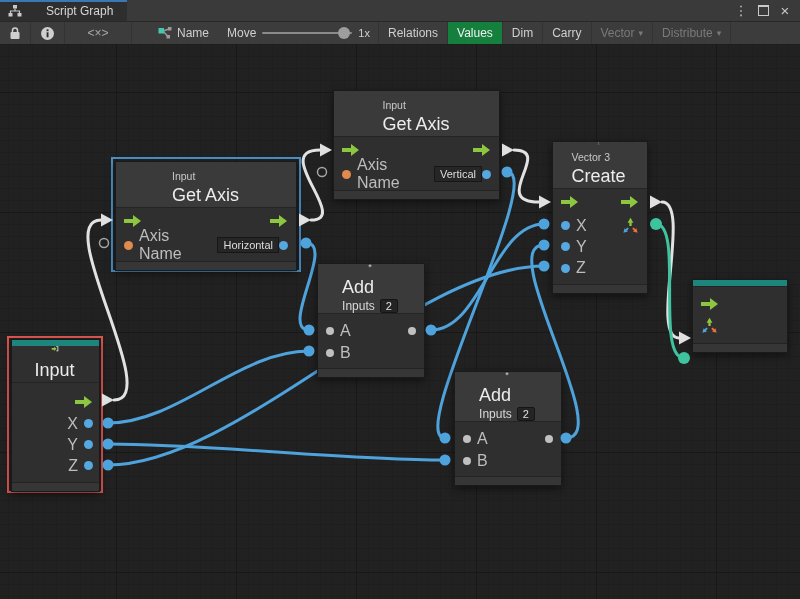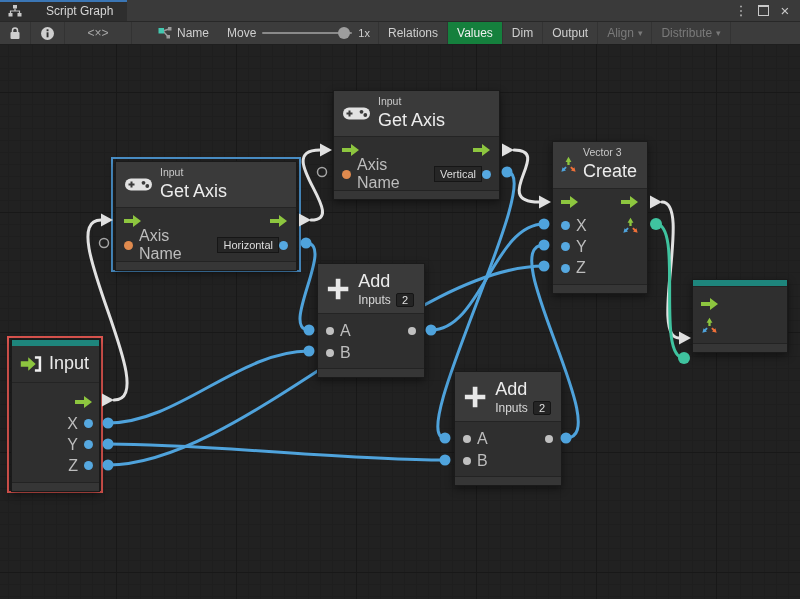--- a/index.html
+++ b/index.html
@@ -29,21 +29,21 @@
       linear-gradient(to right,#181818 1px,transparent 1px),
       linear-gradient(to bottom,#181818 1px,transparent 1px),
       linear-gradient(to right,#1e1e1e 1px,transparent 1px),
       linear-gradient(to bottom,#1e1e1e 1px,transparent 1px);
     background-size:120px 100%,100% 120px,12px 100%,100% 12px;
     background-position:116px 0,0 48px,8px 0,0 0;}
   svg.layer{position:absolute;left:0;top:0;width:800px;height:599px;pointer-events:none;}
   #wires{z-index:1;} #connectors{z-index:3;}
   
   .node{position:absolute;z-index:2;background:#2f2f2f;border:1px solid #1a1a1a;box-shadow:0 3px 8px rgba(0,0,0,.45);box-sizing:border-box;}
-  .hdr{background:#3a3a3a;border-bottom:1px solid #242424;display:flex;align-items:center;gap:8px;padding:0 10px 0 9px;box-sizing:border-box;}
+  .hdr{background:#3a3a3a;border-bottom:1px solid #242424;display:flex;align-items:center;gap:8px;padding:0 10px 0 9px;box-sizing:border-box;flex-direction:column;}
   .hdr .cat{font-size:10.5px;color:#c9c9c9;line-height:1.3;}
   .hdr .ttl{font-size:18px;color:#ececec;line-height:1.3;}
   .row{display:flex;align-items:center;box-sizing:border-box;padding:0 8px;}
   .nfooter{background:#363636;border-top:1px solid #232323;height:8px;}
   .dot{width:9px;height:9px;border-radius:50%;flex:0 0 9px;}
   .dot.blue{background:#56a8e0;} .dot.orange{background:#e08a4e;} .dot.gray{background:#c0c0c0;width:8px;height:8px;flex-basis:8px;}
   .plabel{font-size:16px;color:#bdbdbd;margin:0 6px;}
   .vbox{background:#262626;border:1px solid #161616;border-radius:0;color:#dddddd;font-size:11px;padding:1px 5px;}
   .cntbox{background:#242424;border:1px solid #151515;border-radius:2px;color:#e0e0e0;font-size:11px;padding:0 5px;margin-left:5px;}
   .sel-outline{position:absolute;z-index:2;box-sizing:border-box;pointer-events:none;}
@@ -106,23 +106,23 @@
       <span>Move</span>
       <div class="slider-track">
         <div class="slider-handle"></div>
       </div>
       <span style="font-size:11px;">1x</span>
     </div>
     <div class="tb-spacer"></div>
     <div class="tb-btn">Relations</div>
     <div class="tb-btn active">Values</div>
     <div class="tb-btn">Dim</div>
-    <div class="tb-btn">Output</div>
+    <div class="tb-btn">Carry</div>
     <div class="tb-btn disabled">
-      <span>Align</span>
+      <span>Vector</span>
       <span class="caret">▾</span>
     </div>
     <div class="tb-btn disabled">
       <span>Distribute</span>
       <span class="caret">▾</span>
     </div>
 
   </div>
 
   <div id="canvas"></div>

